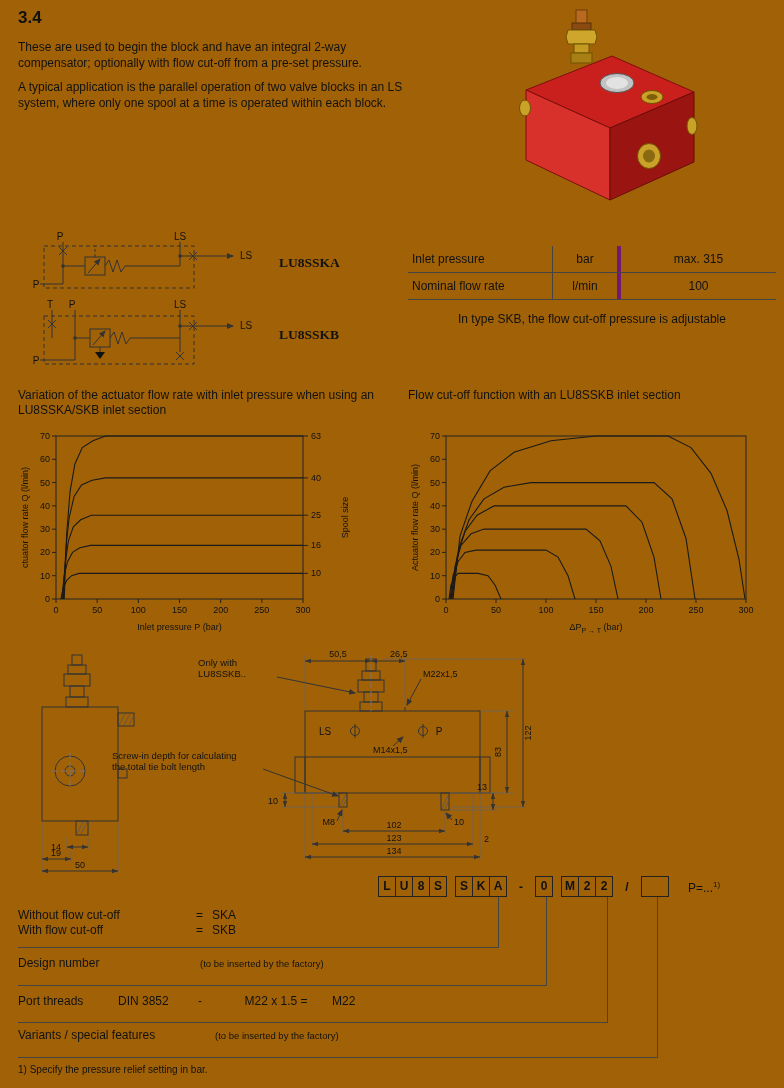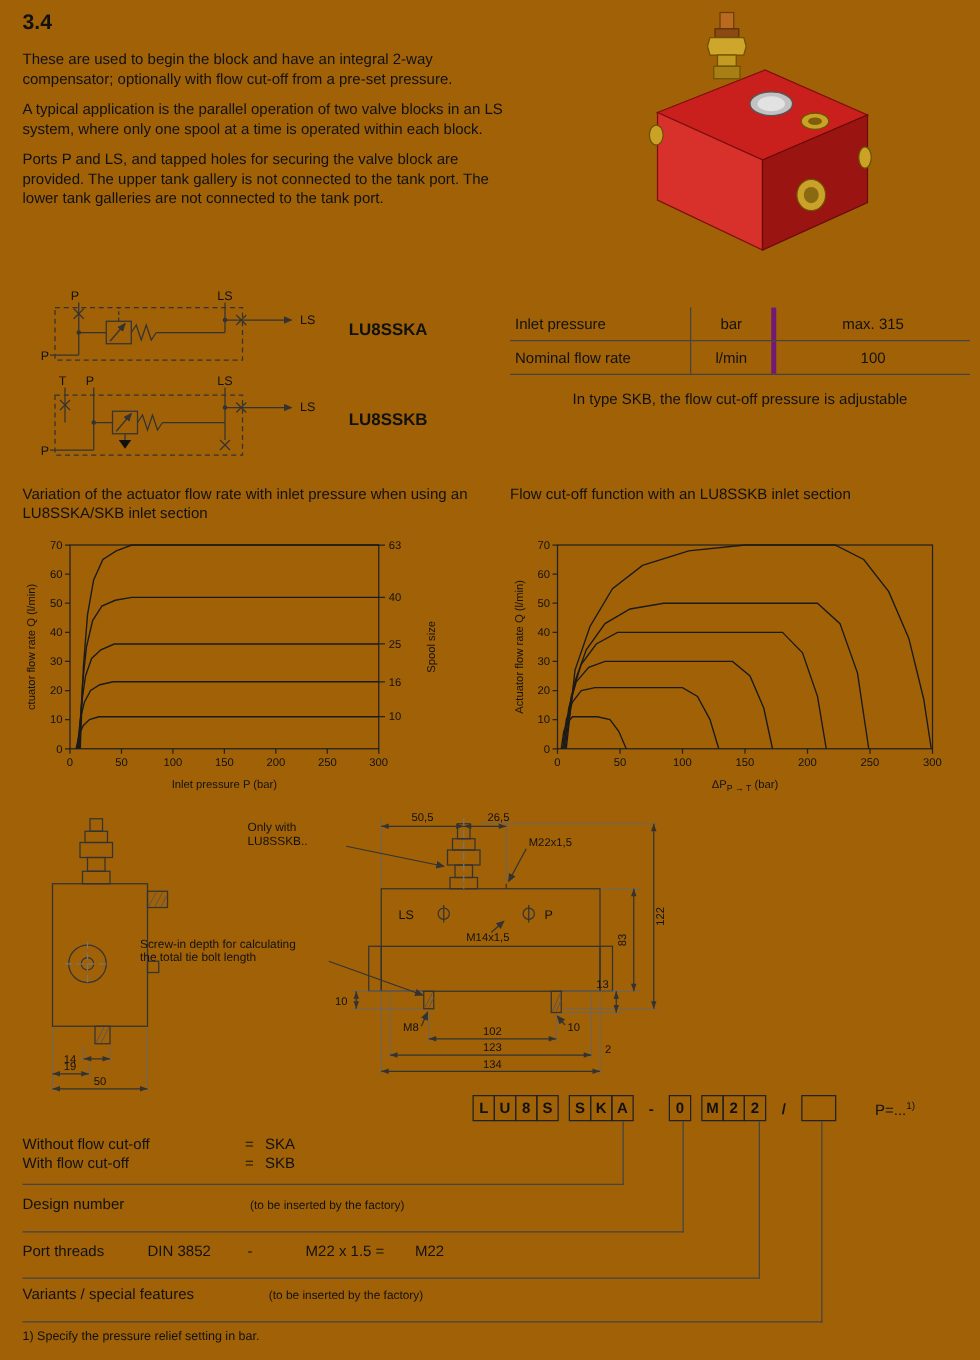--- a/index.html
+++ b/index.html
@@ -6,21 +6,21 @@
   #page{position:relative;width:784px;height:1088px;background:#a16207;color:#111;
         font-family:"Liberation Sans",sans-serif;font-size:12px;overflow:hidden;}
   svg text{font-family:"Liberation Sans",sans-serif;fill:#111;}
   .title-row{position:absolute;left:18px;top:8px;font-size:17px;font-weight:bold;display:flex;gap:24px;}
   .intro{position:absolute;left:18px;top:40px;width:392px;line-height:15.5px;}
   .intro p{margin:0 0 9px 0;}
   .product{position:absolute;left:486px;top:4px;}
   .schem{position:absolute;display:flex;align-items:center;gap:14px;}
   .schemA{left:30px;top:230px;}
   .schemB{left:30px;top:298px;}
-  .schem-label{font-weight:bold;font-size:13.5px;}
+  .schem-label{font-weight:bold;font-size:13.5px;font-family:Liberation Serif, serif;}
   .spec{position:absolute;left:408px;top:246px;width:368px;}
   .spec-row{display:flex;align-items:center;height:26px;border-bottom:1px solid #444;}
   .spec-row .c1{width:140px;padding-left:4px;}
   .spec-row .c2{width:64px;text-align:center;border-left:1px solid #444;border-right:4px solid #701a75;line-height:26px;height:26px;}
   .spec-row .c3{flex:1;text-align:center;}
   .spec-note{margin-top:12px;text-align:center;}
   .cap{position:absolute;line-height:15px;}
   .cap-left{left:18px;top:388px;width:372px;}
   .cap-right{left:408px;top:388px;width:360px;}
   .chart{position:absolute;}
@@ -32,21 +32,21 @@
   .note{position:absolute;font-size:9.5px;line-height:11px;white-space:pre-line;}
   .note1{left:178px;top:12px;width:80px;}
   .note2{left:92px;top:105px;width:150px;}
   .code-row{position:absolute;left:378px;top:876px;display:flex;align-items:center;gap:8px;}
   .code-group{display:flex;}
   .code-box{display:inline-block;width:16px;height:19px;border:1px solid #222;margin-left:-1px;
             text-align:center;line-height:19px;font-weight:bold;font-size:12px;}
   .code-box:first-child{margin-left:0;}
   .code-box.wide{width:26px;}
   .code-sep{width:12px;text-align:center;font-weight:bold;}
-  .code-suffix{margin-left:24px;font-size:12px;text-align:center;}
+  .code-suffix{margin-left:12px;font-size:12px;text-align:center;}
   .code-suffix sup{font-size:8px;}
   .conn{position:absolute;border-right:1px solid #444;border-bottom:1px solid #444;}
   .conn1{left:18px;top:897px;width:480px;height:50px;}
   .conn2{left:18px;top:897px;width:528px;height:88px;}
   .conn3{left:18px;top:897px;width:589px;height:125px;}
   .conn4{left:18px;top:897px;width:639px;height:160px;}
   .ord-row{position:absolute;left:18px;display:flex;align-items:baseline;}
   .row-ska{top:908px;display:block;}
   .row-ska .l{display:flex;line-height:15px;}
   .row-ska .lbl{width:178px;}
@@ -68,21 +68,20 @@
 
 <div id="page">
 
   <div class="title-row">
     <span>3.4</span>
   </div>
 
   <div class="intro">
     <p>These are used to begin the block and have an integral 2-way compensator; optionally with flow cut-off from a pre-set pressure.</p>
     <p>A typical application is the parallel operation of two valve blocks in an LS system, where only one spool at a time is operated within each block.</p>
-    <p>Ports P and LS, and tapped holes for securing the valve block are provided. The upper tank gallery is not connected to the tank port. The lower tank galleries are not connected to the tank port.</p>
   </div>
 
   <div class="product">
     <svg width="220" height="200" viewBox="0 0 220 200">
       <polygon points="40,86 126,52 208,88 124,124" fill="#c9201d" stroke="#7c0f0c"></polygon>
       <polygon points="40,86 124,124 124,196 40,156" fill="#d8312c" stroke="#7c0f0c"></polygon>
       <polygon points="124,124 208,88 208,158 124,196" fill="#9a1512" stroke="#6b0b09"></polygon>
       <ellipse cx="131" cy="79" rx="17" ry="9.5" fill="#c2c2c2" stroke="#555"></ellipse>
       <ellipse cx="131" cy="79" rx="11" ry="6" fill="#e2e2e2"></ellipse>
       <ellipse cx="166" cy="93" rx="11" ry="6.5" fill="#c9a227" stroke="#6e5200"></ellipse>

